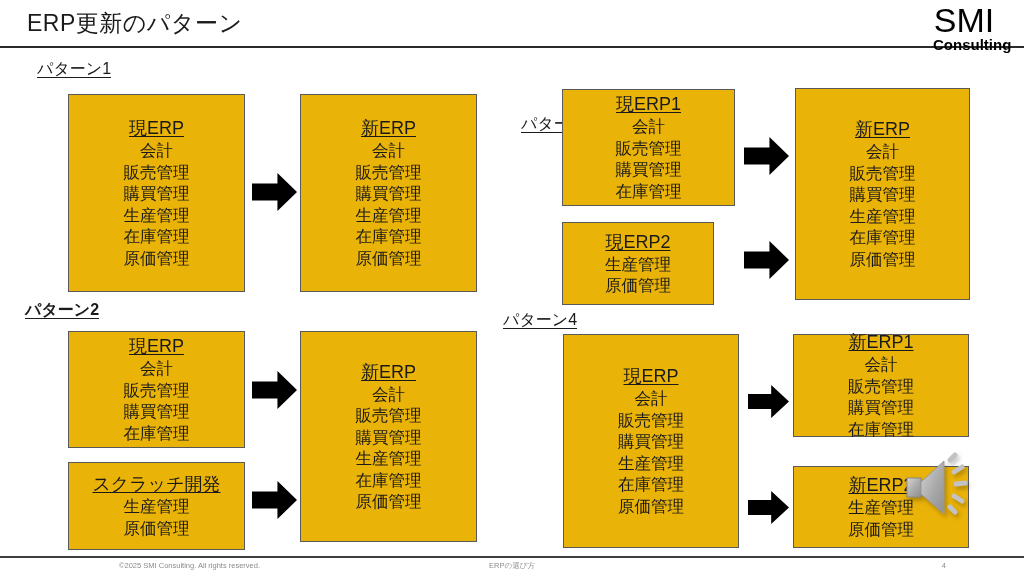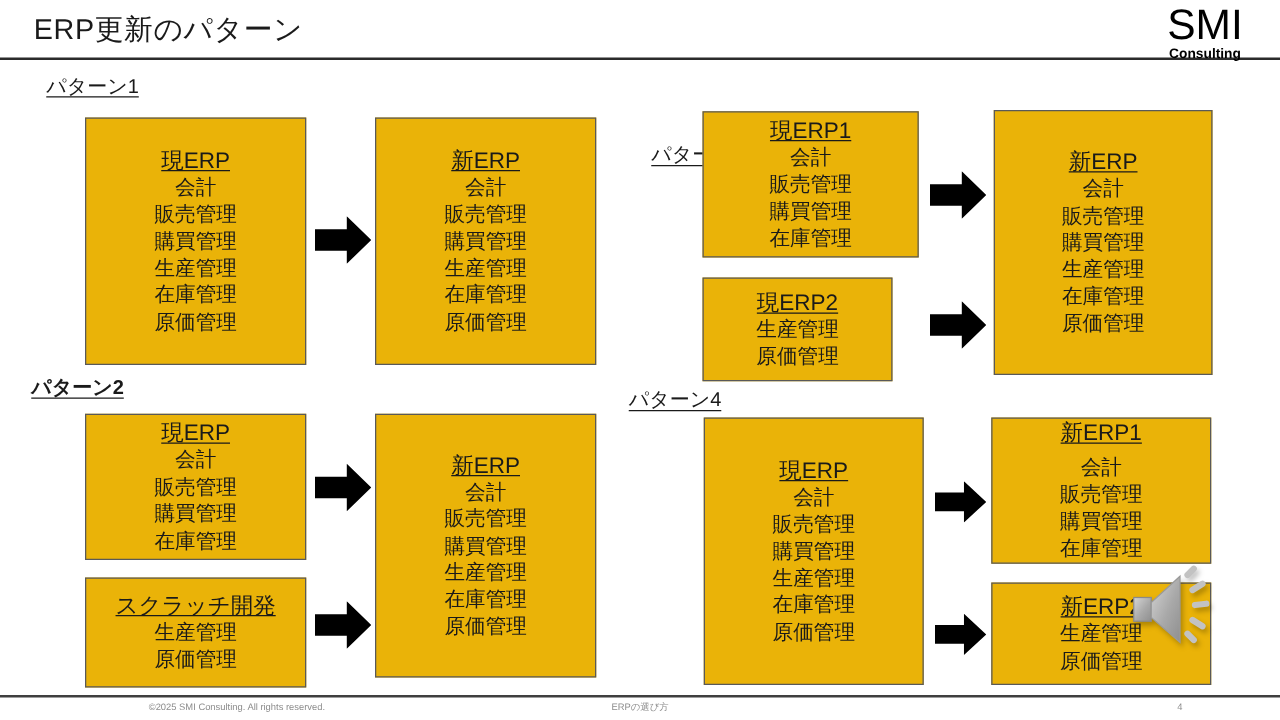--- a/index.html
+++ b/index.html
@@ -5,42 +5,42 @@
   html,body{margin:0;padding:0;background:#e8e8e8;}
   .slide{
     position:relative;width:1024px;height:576px;background:#ffffff;
     font-family:"Liberation Sans","DejaVu Sans",sans-serif;color:#1a1a1a;
     overflow:hidden;margin:0 auto;
   }
   .slide-title{position:absolute;left:27px;top:8px;font-size:23px;font-weight:500;letter-spacing:.5px;}
   .title-divider{position:absolute;left:0;top:46px;width:1024px;height:2px;background:#2b2b2b;}
   .logo{position:absolute;left:933px;top:3px;width:62px;text-align:center;color:#000;}
   .logo-main{font-size:34px;font-weight:400;line-height:1.0;letter-spacing:0px;}
-  .logo-sub{font-size:11px;font-weight:700;line-height:1.1;}
+  .logo-sub{font-size:15px;font-weight:700;line-height:1.1;}
   .pattern-label{position:absolute;font-size:16px;text-decoration:underline;text-underline-offset:3px;}
   #lab-p1{left:37px;top:59px;}
   #lab-p2{left:25px;top:300px;font-weight:bold;}
   #lab-p3{left:521px;top:74px;margin-top:40px;}
   #lab-p4{left:503px;top:310px;}
   .box{
     position:absolute;background:#eab308;border:1.7px solid #595959;box-sizing:border-box;
     display:flex;flex-direction:column;justify-content:center;align-items:center;text-align:center;
   }
   .box-title{font-size:18px;line-height:23px;text-decoration:underline;text-underline-offset:2px;}
   .module-line{font-size:16.5px;line-height:21.5px;}
   #b-p1c{left:68px;top:94px;width:177px;height:198px;}
   #b-p1n{left:300px;top:94px;width:177px;height:198px;}
   #b-p2c{left:68px;top:331px;width:177px;height:117px;}
   #b-p2s{left:68px;top:462px;width:177px;height:88px;}
   #b-p2n{left:300px;top:331px;width:177px;height:211px;}
   #b-p3c1{left:562px;top:89px;width:173px;height:117px;}
   #b-p3c2{left:562px;top:222px;width:152px;height:83px;}
   #b-p3n{left:795px;top:88px;width:175px;height:212px;}
   #b-p4c{left:563px;top:334px;width:176px;height:214px;}
-  #b-p4n1{left:793px;top:334px;width:176px;height:117px;justify-content:space-between;}
+  #b-p4n1{left:793px;top:334px;width:176px;height:103px;}
   #b-p4n2{left:793px;top:466px;width:176px;height:82px;}
   .arrow{position:absolute;width:45px;height:38px;}
   .arrow svg{display:block;width:100%;height:100%;}
   .arrow polygon{fill:#000000;}
   .arrow.small{width:41px;height:33px;}
   #a-p1{left:252px;top:173px;}
   #a-p2a{left:252px;top:371px;}
   #a-p2b{left:252px;top:481px;}
   #a-p3a{left:744px;top:137px;}
   #a-p3b{left:744px;top:241px;}

